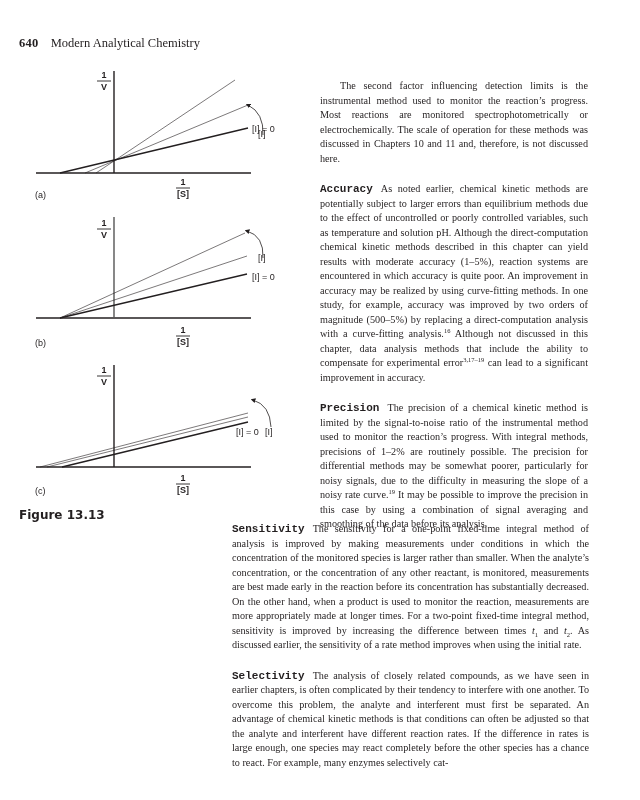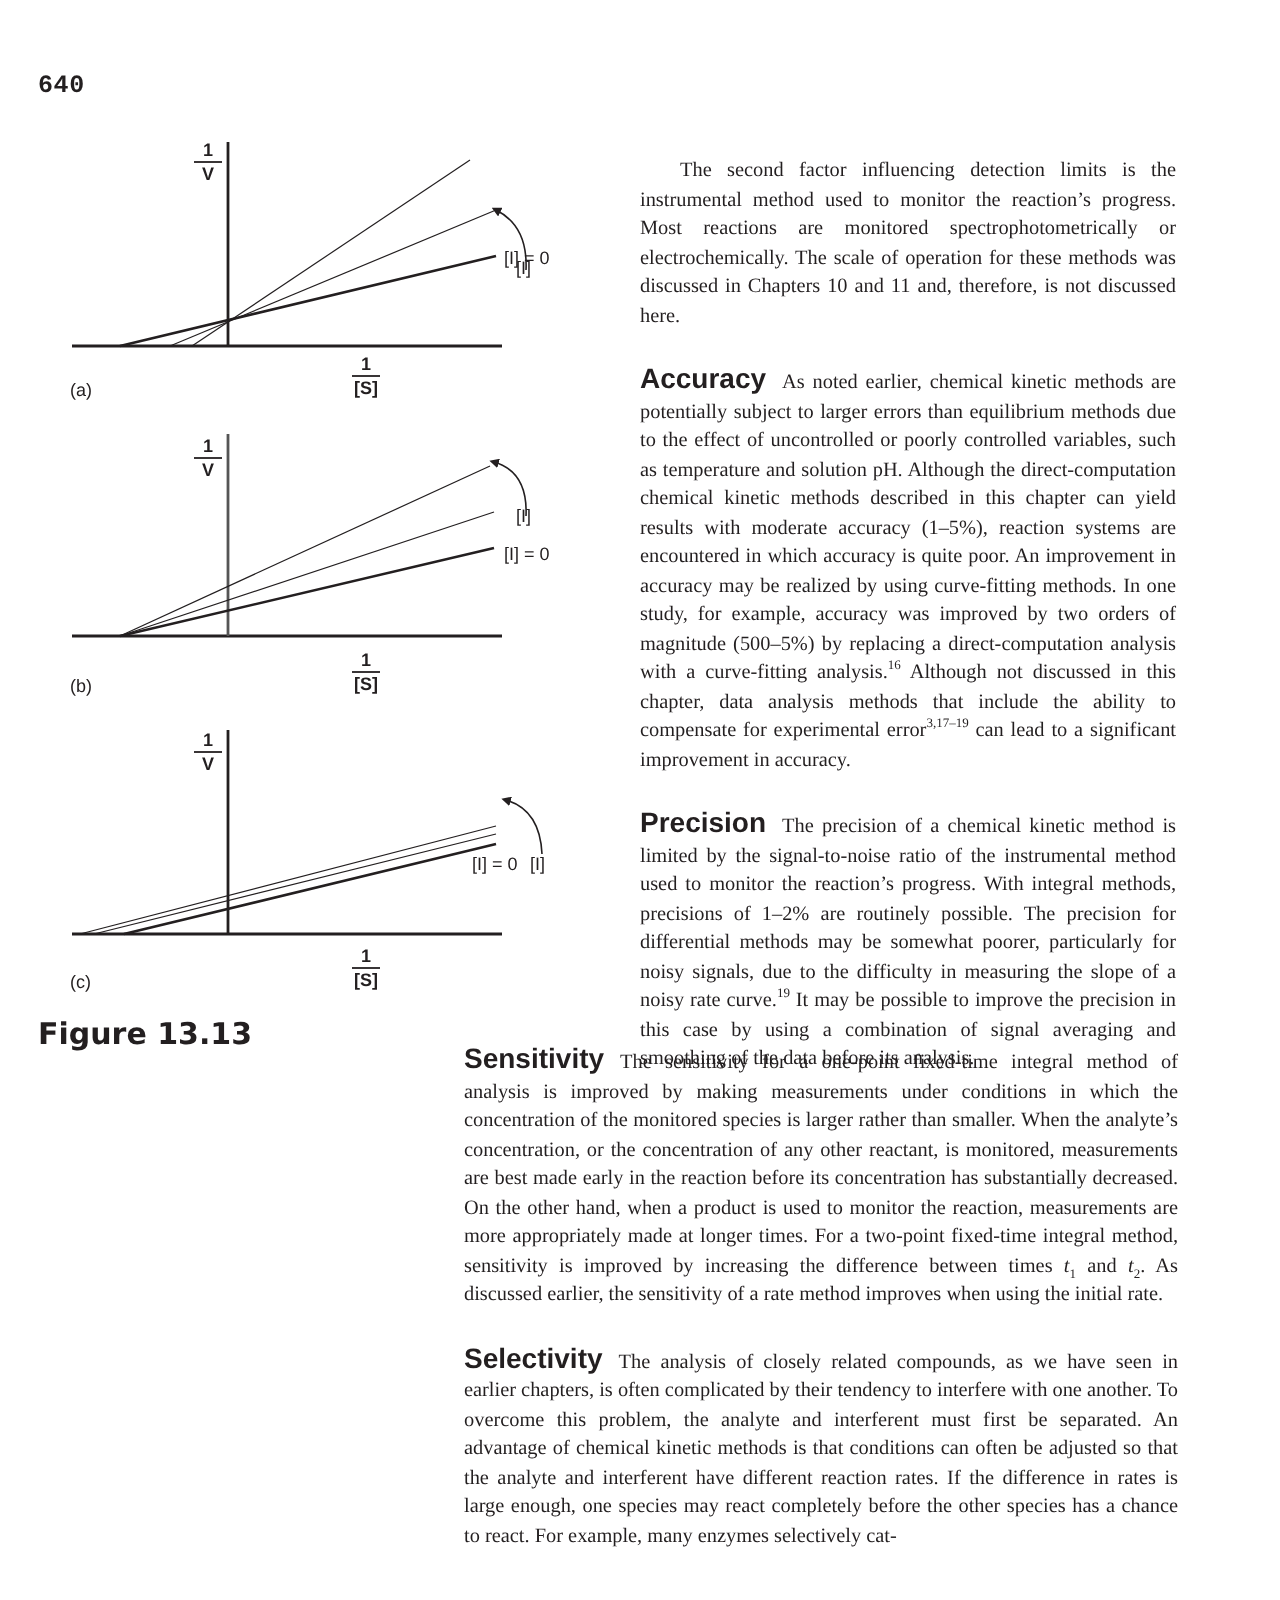--- a/index.html
+++ b/index.html
@@ -1,40 +1,41 @@
 <!DOCTYPE html>
 <html><head>
 <meta charset="utf-8">
 <style>
   html, body { margin: 0; padding: 0; background: #ffffff; }
   body { width: 640px; height: 800px; position: relative; overflow: hidden; font-family: "DejaVu Serif", "Liberation Serif", serif; color: #231f20; }
   .header { position: absolute; left: 19px; top: 36px; height: 16px; display: flex; align-items: baseline; }
-  .page-num { font-family: Liberation Mono, monospace; font-weight: bold; font-size: 12.5px; letter-spacing: 0.3px; }
+  .page-num { font-family: Liberation Serif, serif; font-weight: bold; font-size: 12.5px; letter-spacing: 0.3px; }
   .running-title { font-family: "Liberation Serif", serif; font-size: 12.5px; margin-left: 12px; }
   .figure { position: absolute; left: 0; top: 55px; }
   .figure svg { display: block; }
   .svg-label { font-family: "Liberation Sans", sans-serif; font-size: 9px; fill: #231f20; }
   .svg-axislabel { font-family: "Liberation Sans", sans-serif; font-size: 9px; font-weight: bold; fill: #231f20; }
   .caption { position: absolute; left: 19px; top: 508px; width: 190px; font-family: "DejaVu Sans", sans-serif; }
-  .caption-title { font-weight: bold; font-size: 15px; margin-bottom: 3px; }
+  .caption-title { font-weight: bold; font-size: 12px; margin-bottom: 3px; }
   .caption-body { font-size: 7.6px; line-height: 10.2px; color: #333; }
   .right-col { position: absolute; left: 304px; top: 63px; width: 300px; }
   .body-text { font-family: "Liberation Serif", serif; font-size: 10.2px; line-height: 14.5px; text-align: justify; margin: 16px; }
   .indent { text-indent: 20px; }
   .section { margin-top: 14px; }
-  .run-head { font-family: Liberation Sans, sans-serif; font-weight: bold; font-size: 14px; margin-right: 8px; }
+  .run-head { font-family: Liberation Mono, monospace; font-weight: bold; font-size: 11px; margin-right: 8px; }
   .wide-col { position: absolute; left: 216px; top: 506px; width: 389px; }
   sup { font-size: 6.5px; line-height: 0; }
   sub { font-size: 6.5px; line-height: 0; }
 </style>
 </head>
 <body>
 
 <div class="header">
   <span class="page-num">640</span>
+  <span class="running-title">Modern Analytical Chemistry</span>
 </div>
 
 <div class="figure">
   <svg width="300" height="445" viewBox="0 55 300 445" xmlns="http://www.w3.org/2000/svg">
     <defs>
       <marker id="arrowhead" markerWidth="6" markerHeight="6" refX="3" refY="3" orient="auto">
         <path d="M0,0 L6,3 L0,6 Z" fill="#231f20"></path>
       </marker>
     </defs>
 

